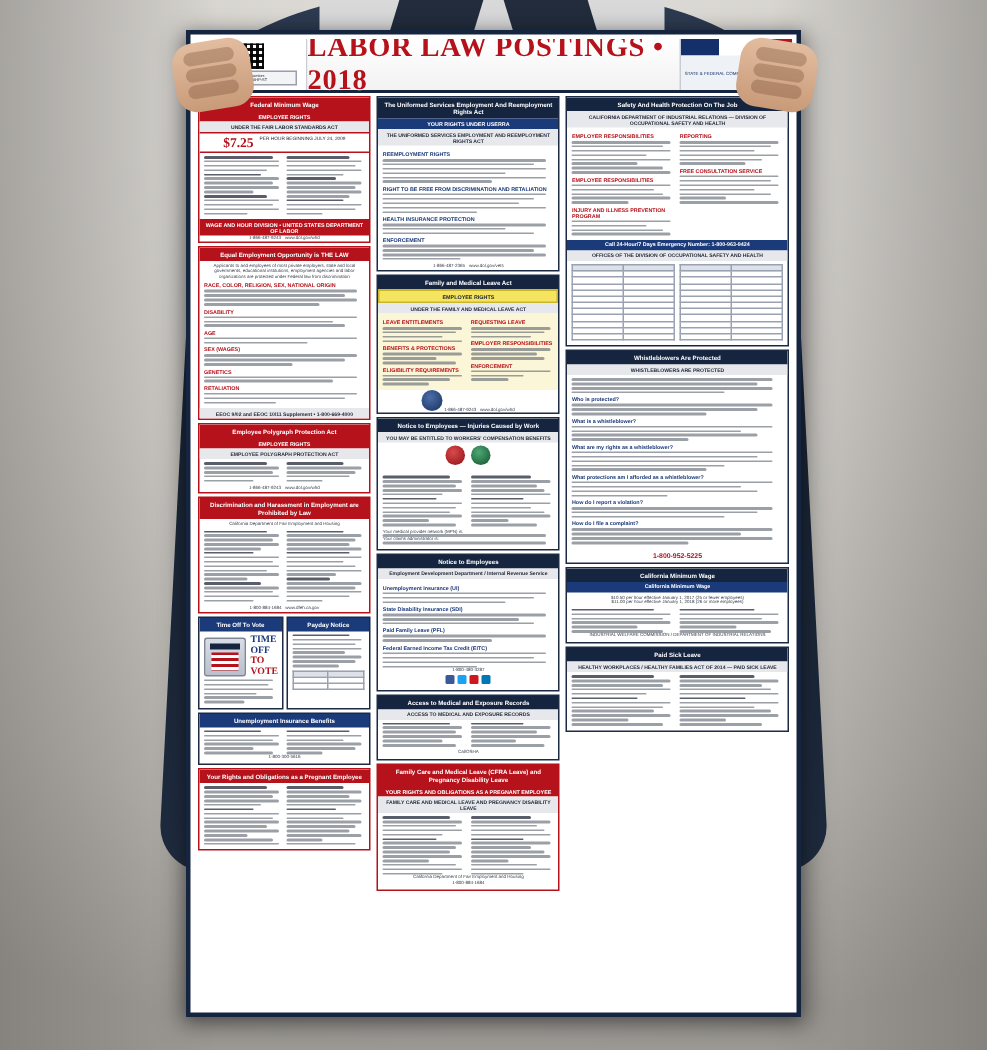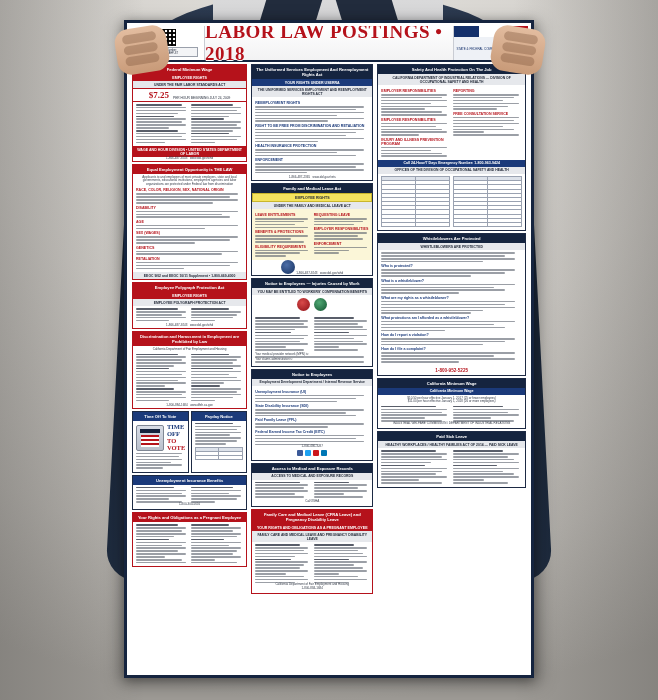--- a/index.html
+++ b/index.html
@@ -114,21 +114,21 @@
   .subhd{font-size:3.6px;font-weight:bold;color:#b5121b;margin:2px 0 1px;}
   .subhd.blue{color:#1b3a7a;}
   .tiny{font-size:3px;line-height:3.6px;color:#333a47;}
   .center{text-align:center;}
 
   .bandred{background:#b5121b;color:#fff;font-size:3.6px;font-weight:bold;text-align:center;padding:1.5px 2px;}
   .bandblue{background:#1b3a7a;color:#fff;font-size:3.6px;font-weight:bold;text-align:center;padding:1.5px 2px;}
   .bandyellow{background:#f5e45f;color:#1d2433;font-size:3.6px;font-weight:bold;text-align:center;padding:1.5px 2px;border:1px solid #c9b62d;}
   .bandgrey{background:#e6e8ec;color:#1d2433;font-size:3.4px;font-weight:bold;text-align:center;padding:1.5px 2px;}
 
-  .wage{display:flex;align-items:flex-end;justify-content:center;gap:4px;background:#fff;border-top:1px solid #b5121b;border-bottom:1px solid #b5121b;padding:1px;}
+  .wage{display:flex;align-items:flex-start;justify-content:center;gap:4px;background:#fff;border-top:1px solid #b5121b;border-bottom:1px solid #b5121b;padding:1px;}
   .wage .big{font-size:9px;font-weight:bold;color:#b5121b;font-family:"Liberation Serif",serif;}
   .wage .sm{font-size:3.2px;color:#1d2433;}
 
   .seal-circ{width:14px;height:14px;border-radius:50%;background:radial-gradient(circle at 40% 35%,#4c6ea8,#16305f);display:inline-block;}
   .seal-red{width:13px;height:13px;border-radius:50%;background:radial-gradient(circle at 40% 35%,#d94a4a,#8e0f16);display:inline-block;}
   .seal-grn{width:13px;height:13px;border-radius:50%;background:radial-gradient(circle at 40% 35%,#4fa873,#11522f);display:inline-block;}
 
   .vote{display:flex;gap:3px;align-items:stretch;}
   .vote-art{width:34px;background:#fff;display:flex;align-items:flex-end;justify-content:center;}
   .ballot{width:26px;height:24px;background:linear-gradient(180deg,#d8dde6,#b9c0cc);border:1px solid #7f8794;position:relative;border-radius:2px;}

